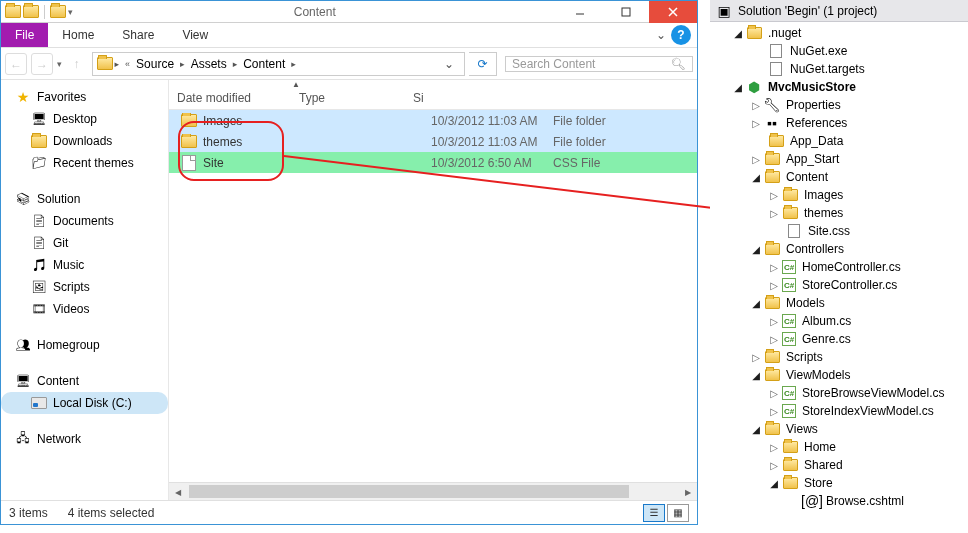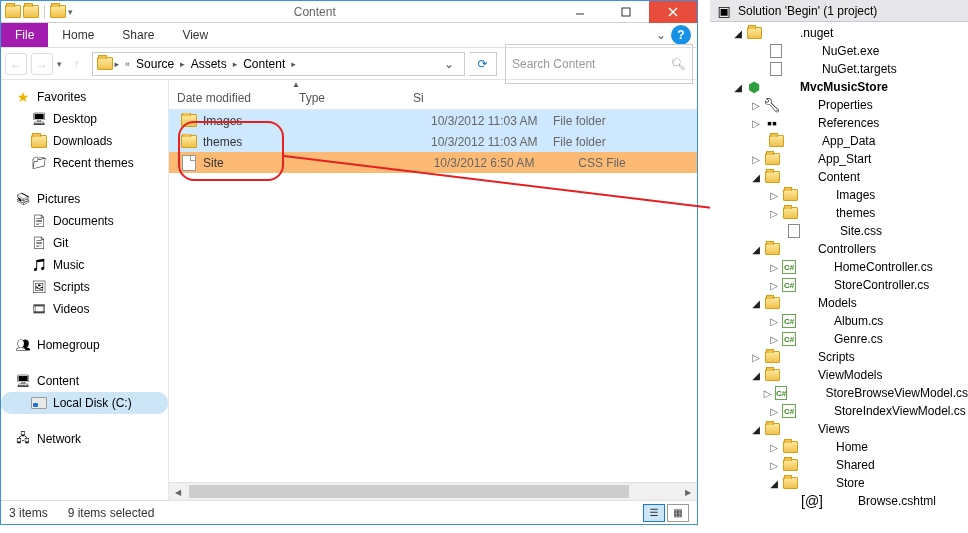--- a/index.html
+++ b/index.html
@@ -33,21 +33,21 @@
     height: 32px; display: flex; align-items: center; gap: 4px; padding: 0 4px;
     border-bottom: 1px solid #e3e3e3;
   }
   .navbtn { width: 22px; height: 22px; border: 1px solid #ddd; border-radius: 3px; display: flex; align-items: center; justify-content: center; color: #ccc; }
   .navbtn.up { border:none; }
   .breadcrumb { flex: 1; height: 24px; border: 1px solid #ccc; display: flex; align-items: center; padding: 0 4px; gap: 2px; }
   .crumb { padding: 0 4px; color: #000; }
   .crumb-sep { color: #555; font-size: 9px; }
   .dropdown-v { margin-left: auto; padding: 0 6px; color: #555; }
   .refresh { width: 28px; height: 24px; border: 1px solid #ccc; border-left: none; display: flex; align-items: center; justify-content: center; color: #1979ca; }
-  .searchbox { width: 188px; height: 40px; border: 1px solid #ccc; display: flex; align-items: center; padding: 0 6px; color: #999; margin-left: 4px; }
+  .searchbox { width: 188px; height: 16px; border: 1px solid #ccc; display: flex; align-items: center; padding: 0 6px; color: #999; margin-left: 4px; }
   .searchbox .mag { margin-left: auto; }
   
   .body { flex: 1; display: flex; overflow: hidden; }
   .sidebar { width: 168px; border-right: 1px solid #e7e7e7; padding: 6px 0; overflow-y: auto; }
   .nav-group { margin-bottom: 14px; }
   .nav-head { display: flex; align-items: center; gap: 6px; padding: 3px 8px 3px 14px; }
   .nav-item { display: flex; align-items: center; gap: 6px; padding: 3px 8px 3px 30px; }
   .nav-item.sel { background: #cde6f7; border-radius: 10px; }
   .ico { width: 16px; height: 16px; display: inline-flex; align-items: center; justify-content: center; }
   .star { color: #f0b400; font-size: 14px; }
@@ -60,21 +60,21 @@
   .cols { display: flex; height: 24px; border-bottom: 1px solid #e7e7e7; align-items: center; color: #555; padding-top:4px; }
   .col { padding: 0 8px 4px 8px; border-right: 1px solid transparent; }
   .col-name { width: 254px; padding-left: 12px; }
   .col-date { width: 122px; }
   .col-type { width: 114px; }
   .col-size { flex:1; }
   .sort-arrow { text-align:center; height:6px; color:#555; font-size:8px; }
   .rows { flex: 1; }
   .frow { display: flex; height: 21px; align-items: center; }
   .frow.sel { background: #cde8ff; }
-  .frow.foc { background: #fdba74; text-align: center; }
+  .frow.foc { background: #86efac; }
   .fc { padding: 0 8px; overflow: hidden; white-space: nowrap; color: #333; }
   .fc-name { width: 254px; display: flex; align-items: center; gap: 6px; padding-left: 12px; }
   .fc-date { width: 122px; color: #666; }
   .fc-type { width: 114px; color: #666; }
   .file-ico { width:14px; height:16px; background:#fff; border:1px solid #999; position:relative; }
   .file-ico::before { content:""; position:absolute; top:0; right:0; width:4px; height:4px; background:#fff; border-left:1px solid #999; border-bottom:1px solid #999; }
   .hscroll { height: 18px; background: #f0f0f0; border-top: 1px solid #e0e0e0; position: relative; }
   .hscroll-thumb { position:absolute; left:20px; top:2px; width:440px; height:13px; background:#cdcdcd; }
   .hscroll-arrow { position:absolute; top:0; width:18px; height:18px; display:flex; align-items:center; justify-content:center; color:#666; font-size:8px; }
   .hscroll-arrow.l { left:0; } .hscroll-arrow.r { right:0; }
@@ -101,21 +101,21 @@
   .sol-tree { padding: 2px 0; }
   .tn { display: flex; align-items: center; height: 18px; padding-left: 4px; gap: 2px; white-space:nowrap; }
   .tog { width: 12px; height: 12px; display: inline-flex; align-items: center; justify-content: center; color: #666; font-size: 10px; }
   .tog.fill { color:#1e1e1e; }
   .sp { display:inline-block; width:16px; }
   .nico { width:16px; height:16px; display:inline-flex; align-items:center; justify-content:center; font-size:14px; }
   .fold-ico { width:15px; height:12px; background:linear-gradient(#ffe9a2,#f0c24b); border:1px solid #d4a017; border-radius:1px; position:relative; }
   .fold-ico::before { content:""; position:absolute; top:-3px; left:0; width:6px; height:3px; background:#f0c24b; border:1px solid #d4a017; border-bottom:none; }
   .cs-ico { width:14px; height:14px; background:#fff; border:1px solid #6aa84f; display:flex; align-items:center; justify-content:center; font-size:8px; font-weight:bold; color:#3a8a1f; }
   .cfg-ico { width:12px; height:14px; background:#fff; border:1px solid #888; }
-  .txt { padding-left: 4px; margin-left: 32px; }
+  .txt { padding-left: 4px; }
   .bold { font-weight: 600; }
   .wrench { filter: hue-rotate(0); }
 </style>
 </head>
 <body>
 
 <div class="explorer">
   <div class="titlebar">
     <div class="title-icons">
       <span class="ico">
@@ -205,21 +205,21 @@
             <span>Downloads</span>
           </div>
         <div class="nav-item">
             <span class="ico">📁︎</span>
             <span>Recent themes</span>
           </div>
       </div>
       <div class="nav-group">
         <div class="nav-head">
             <span class="ico">📚︎</span>
-            <span>Pictures</span>
+            <span>Solution</span>
           </div>
         <div class="nav-item">
             <span class="ico">📄︎</span>
             <span>Documents</span>
           </div>
         <div class="nav-item">
             <span class="ico">📄︎</span>
             <span>Git</span>
           </div>
         <div class="nav-item">
@@ -307,21 +307,21 @@
       <div class="hscroll">
         <div class="hscroll-arrow l">◀</div>
         <div class="hscroll-thumb"></div>
         <div class="hscroll-arrow r">▶</div>
       </div>
     </div>
   </div>
 
   <div class="statusbar">
     <span>3 items</span>
-    <span>9 items selected</span>
+    <span>4 items selected</span>
     <div class="status-spacer">
       <div class="viewbtn active">☰</div>
       <div class="viewbtn">▦</div>
     </div>
   </div>
 </div>
 
 <div class="annot-oval"></div>
 <svg class="annot-arrow" width="968" height="533">
   <defs>

